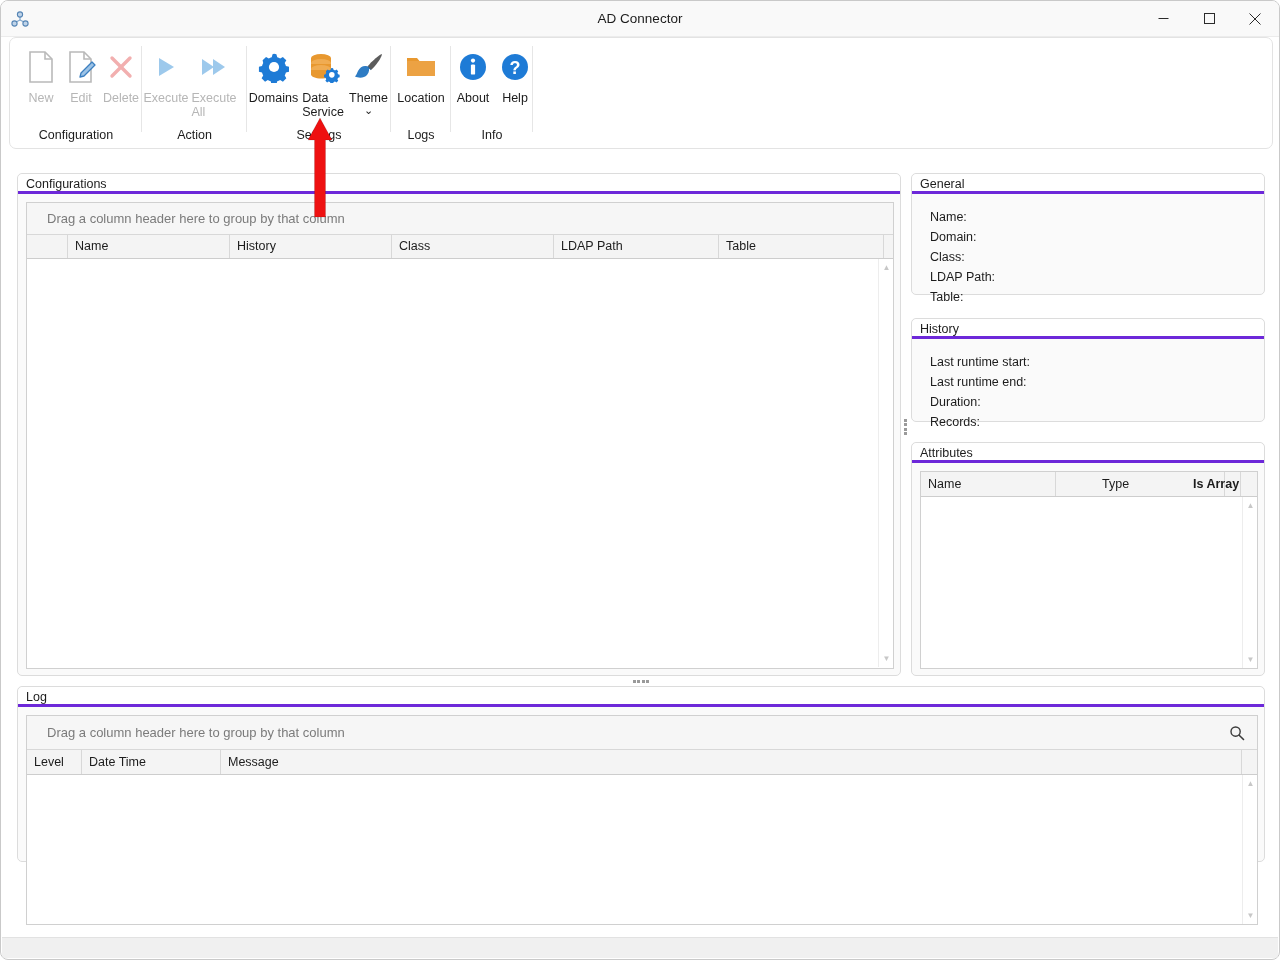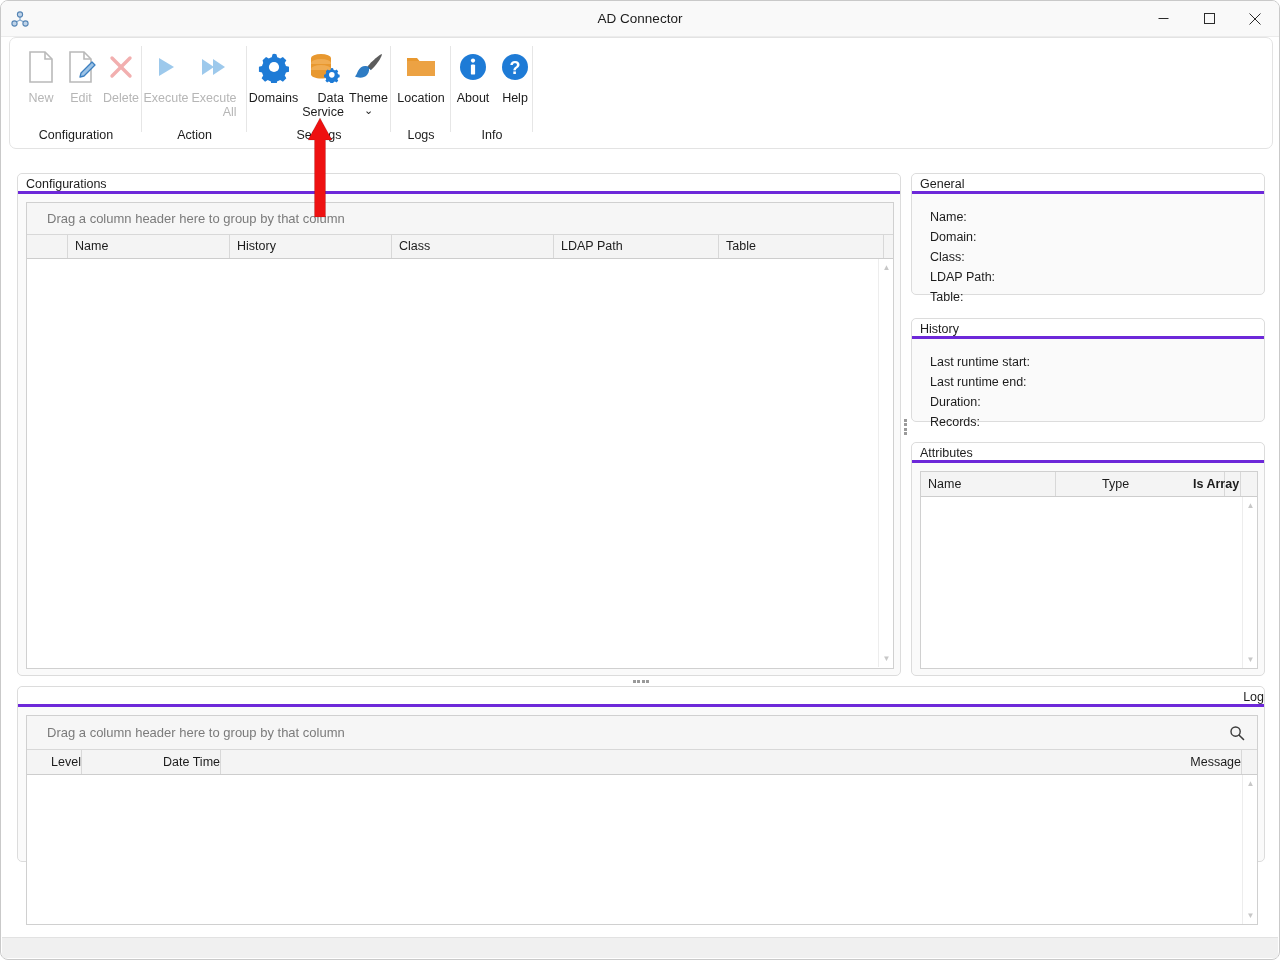--- a/index.html
+++ b/index.html
@@ -66,21 +66,21 @@
     position: absolute; top: 6px;
     display: flex; flex-direction: column; align-items: center;
     width: 58px;
   }
   .rbtn .ico {
     height: 42px; display: flex; align-items: center; justify-content: center;
     margin-top: 2px;
   }
   .rbtn .lbl {
     margin-top: 3px; font-size: 12.5px; color: #1c1c1c;
-    text-align: right; line-height: 14px; white-space: pre-line;
+    text-align: left; line-height: 14px; white-space: pre-line;
   }
   .rbtn.disabled .lbl { color: #b6b6b6; }
   .chev { margin-top: 0px; font-size: 11px; color: #1c1c1c; line-height: 10px; }
 
   
   #content {
     position: absolute; left: 0; top: 148px; width: 1278px; height: 788px;
     background: #ffffff;
   }
 
@@ -427,21 +427,21 @@
       </div>
     </div>
 
     <div class="split-dots-h" style="left:632px; top:531px; width:16px;">
       <i></i>
         <i></i>
         <i></i>
         <i></i>
     </div>
 
-    <div class="group-box" style="left:16px; top:537px; width:1248px; height:176px;text-align:right;">
+    <div class="group-box" style="left:16px; top:537px; width:1248px; height:176px;">
       <div class="group-head">Log</div>
 
       <div class="grid-wrap" style="left:8px; top:28px; width:1232px; height:210px;">
         <div class="grid-groupbar" style="height:34px;">
           <span class="hint" style="height:34px; line-height:34px;">Drag a column header here to group by that column</span>
           <span style="position:absolute; right:12px; top:9px;">
             <svg width="16" height="16" viewBox="0 0 16 16">
               <circle cx="6.6" cy="6.6" r="4.6" fill="none" stroke="#3a3a3a" stroke-width="1.4"></circle>
               <line x1="10.2" y1="10.2" x2="14.5" y2="14.5" stroke="#3a3a3a" stroke-width="1.6" stroke-linecap="round"></line>
             </svg>

